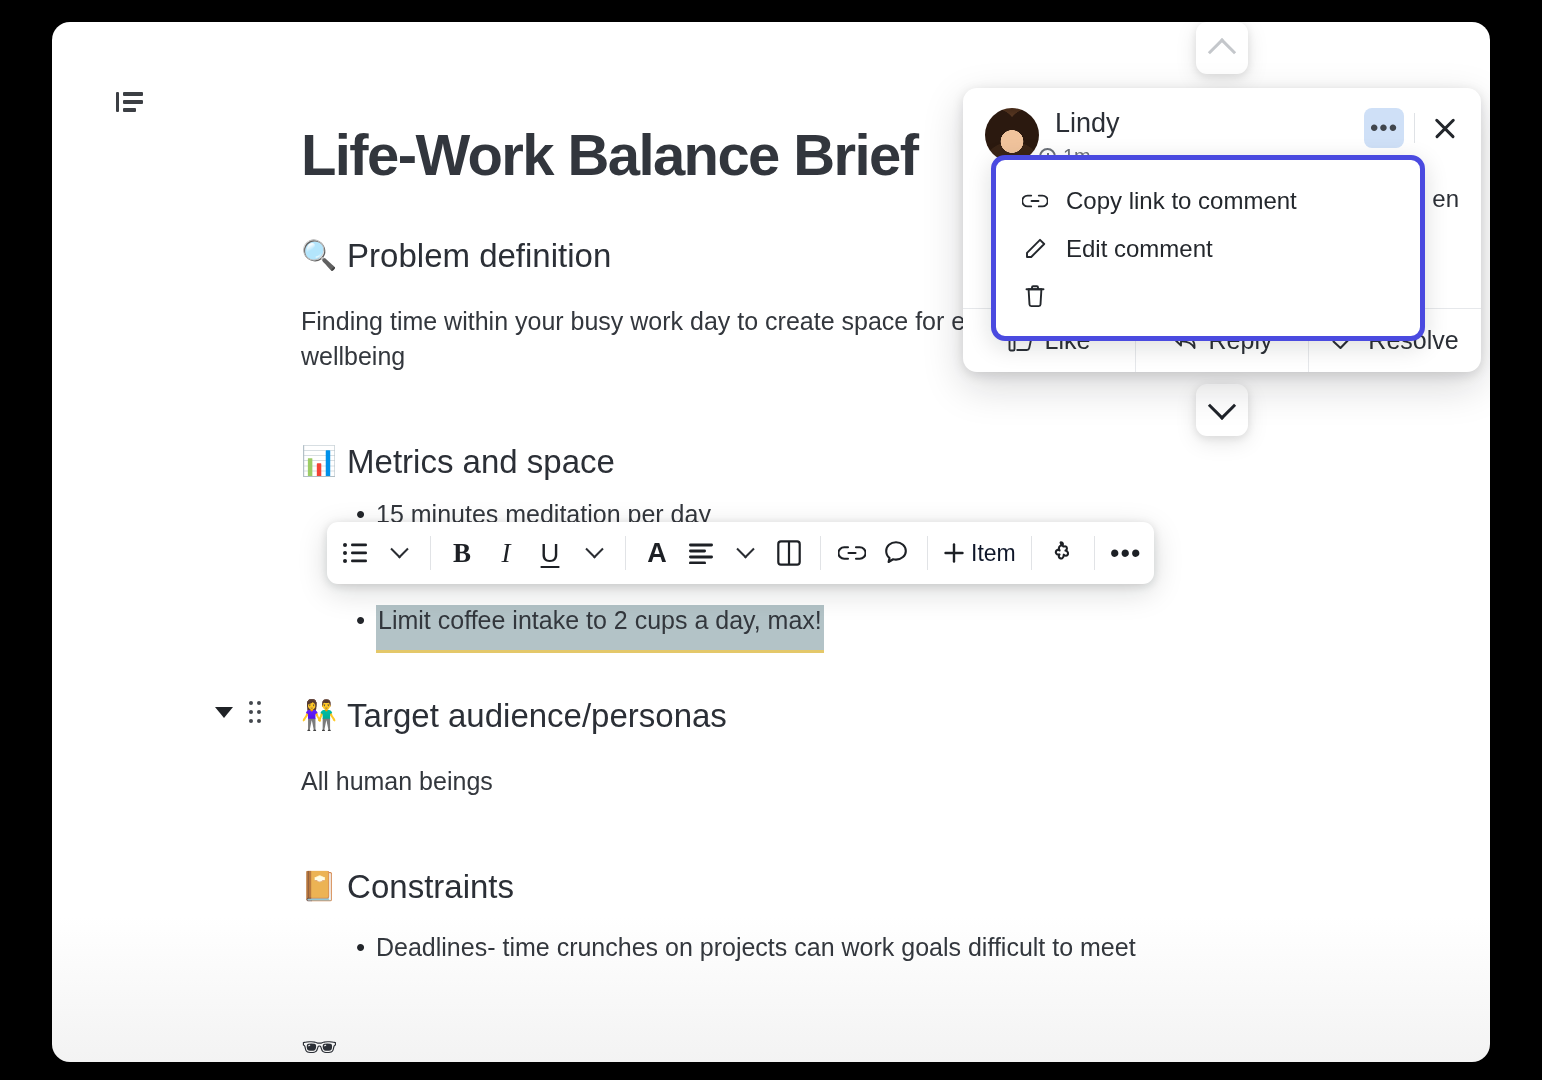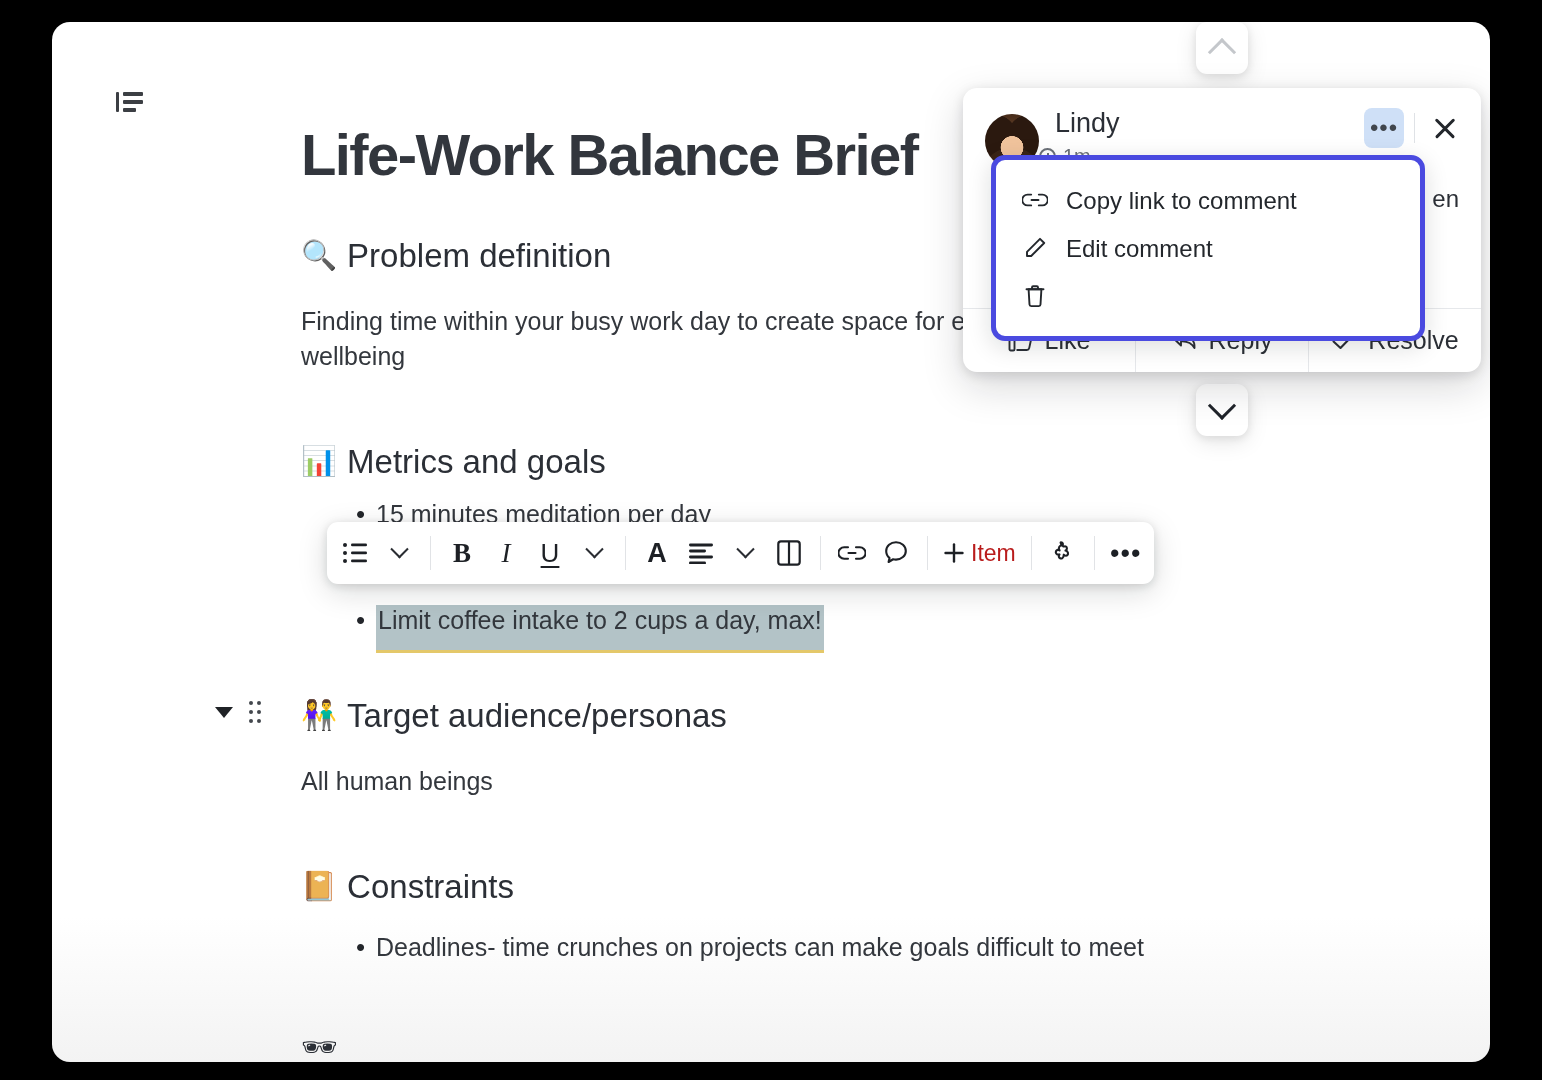--- a/index.html
+++ b/index.html
@@ -179,21 +179,21 @@
     padding: 0 6px;
   }
   .tb-sep {
     width: 1px;
     height: 34px;
     background: #e1e3e6;
     margin: 0 9px;
   }
   .tb-label {
     font-size: 23px;
-    color: #b91c1c;
+    color: #0f172a;
     margin-left: 2px;
     white-space: nowrap;
   }
   .tb-bold   { font-size: 27px; font-weight: 800; font-family: "Liberation Serif", serif; }
   .tb-italic { font-size: 27px; font-style: italic; font-family: "Liberation Serif", serif; text-decoration: none; border-bottom: 0; }
   .tb-under  { font-size: 26px; text-decoration: underline; text-underline-offset: 4px; }
   .tb-A      { font-size: 27px; font-weight: 700; }
   .tb-dots   { font-size: 27px; letter-spacing: 1px; line-height: 0.3; }
   .chev {
     width: 13px; height: 13px;
@@ -210,21 +210,21 @@
     width: 518px;
     height: 284px;
     background: #ffffff;
     border-radius: 14px;
     box-shadow: 0 3px 12px rgba(16,18,22,.13), 0 14px 40px rgba(16,18,22,.17);
     z-index: 50;
     overflow: hidden;
   }
   .cc-header {
     display: flex;
-    align-items: flex-end;
+    align-items: flex-start;
     padding: 20px 4px 0 22px;
     position: relative;
   }
   .avatar {
     width: 54px; height: 54px;
     border-radius: 50%;
     flex: none;
     background:
       radial-gradient(circle at 50% 62%, #f0c39c 0 26%, rgba(0,0,0,0) 27%),
       radial-gradient(circle at 50% 120%, #3a2416 0 44%, rgba(0,0,0,0) 45%),
@@ -328,20 +328,21 @@
     width: 434px;
     background: #ffffff;
     border: 5px solid #4a4ae0;
     border-radius: 14px;
     padding: 17px 0 17px 0;
     z-index: 70;
     box-shadow: 0 6px 24px rgba(16,18,22,.14);
   }
   .ctx-item {
     display: flex;
+    align-items: center;
     gap: 18px;
     padding: 10px 37px 10px 26px;
     font-size: 24px;
     color: #23272c;
     cursor: pointer;
     white-space: nowrap;
   }
   .ctx-item .ci { width: 26px; height: 26px; flex: none; display: flex; align-items: center; justify-content: center; }
 
   
@@ -387,21 +388,21 @@
         <span class="emoji">🔍</span>
         <span>Problem definition</span>
       </div>
       <div class="gap-28"></div>
       <p class="para">Finding time within your busy work day to create space for emotional wellbeing</p>
 
       <div class="gap-66"></div>
 
       <div class="section-heading">
         <span class="emoji">📊</span>
-        <span>Metrics and goals</span>
+        <span>Metrics and space</span>
       </div>
       <ul class="bullets">
         <li>15 minutes meditation per day</li>
         <li style="margin-top:68px;">
           <span class="sel">Limit coffee intake to 2 cups a day, max!</span>
         </li>
       </ul>
 
       <div class="gap-56"></div>
 
@@ -423,21 +424,21 @@
       <div class="gap-28"></div>
       <p class="para">All human beings</p>
 
       <div class="gap-66"></div>
 
       <div class="section-heading">
         <span class="emoji">📔</span>
         <span>Constraints</span>
       </div>
       <ul class="bullets">
-        <li style="margin-top:22px;">Deadlines- time crunches on projects can make goals difficult to meet</li>
+        <li style="margin-top:22px;">Deadlines- time crunches on projects can work goals difficult to meet</li>
       </ul>
 
       <div class="gap-66"></div>
 
       <div class="section-heading">
         <span class="emoji">🕶</span>
       </div>
 
     </div>
   </div>

